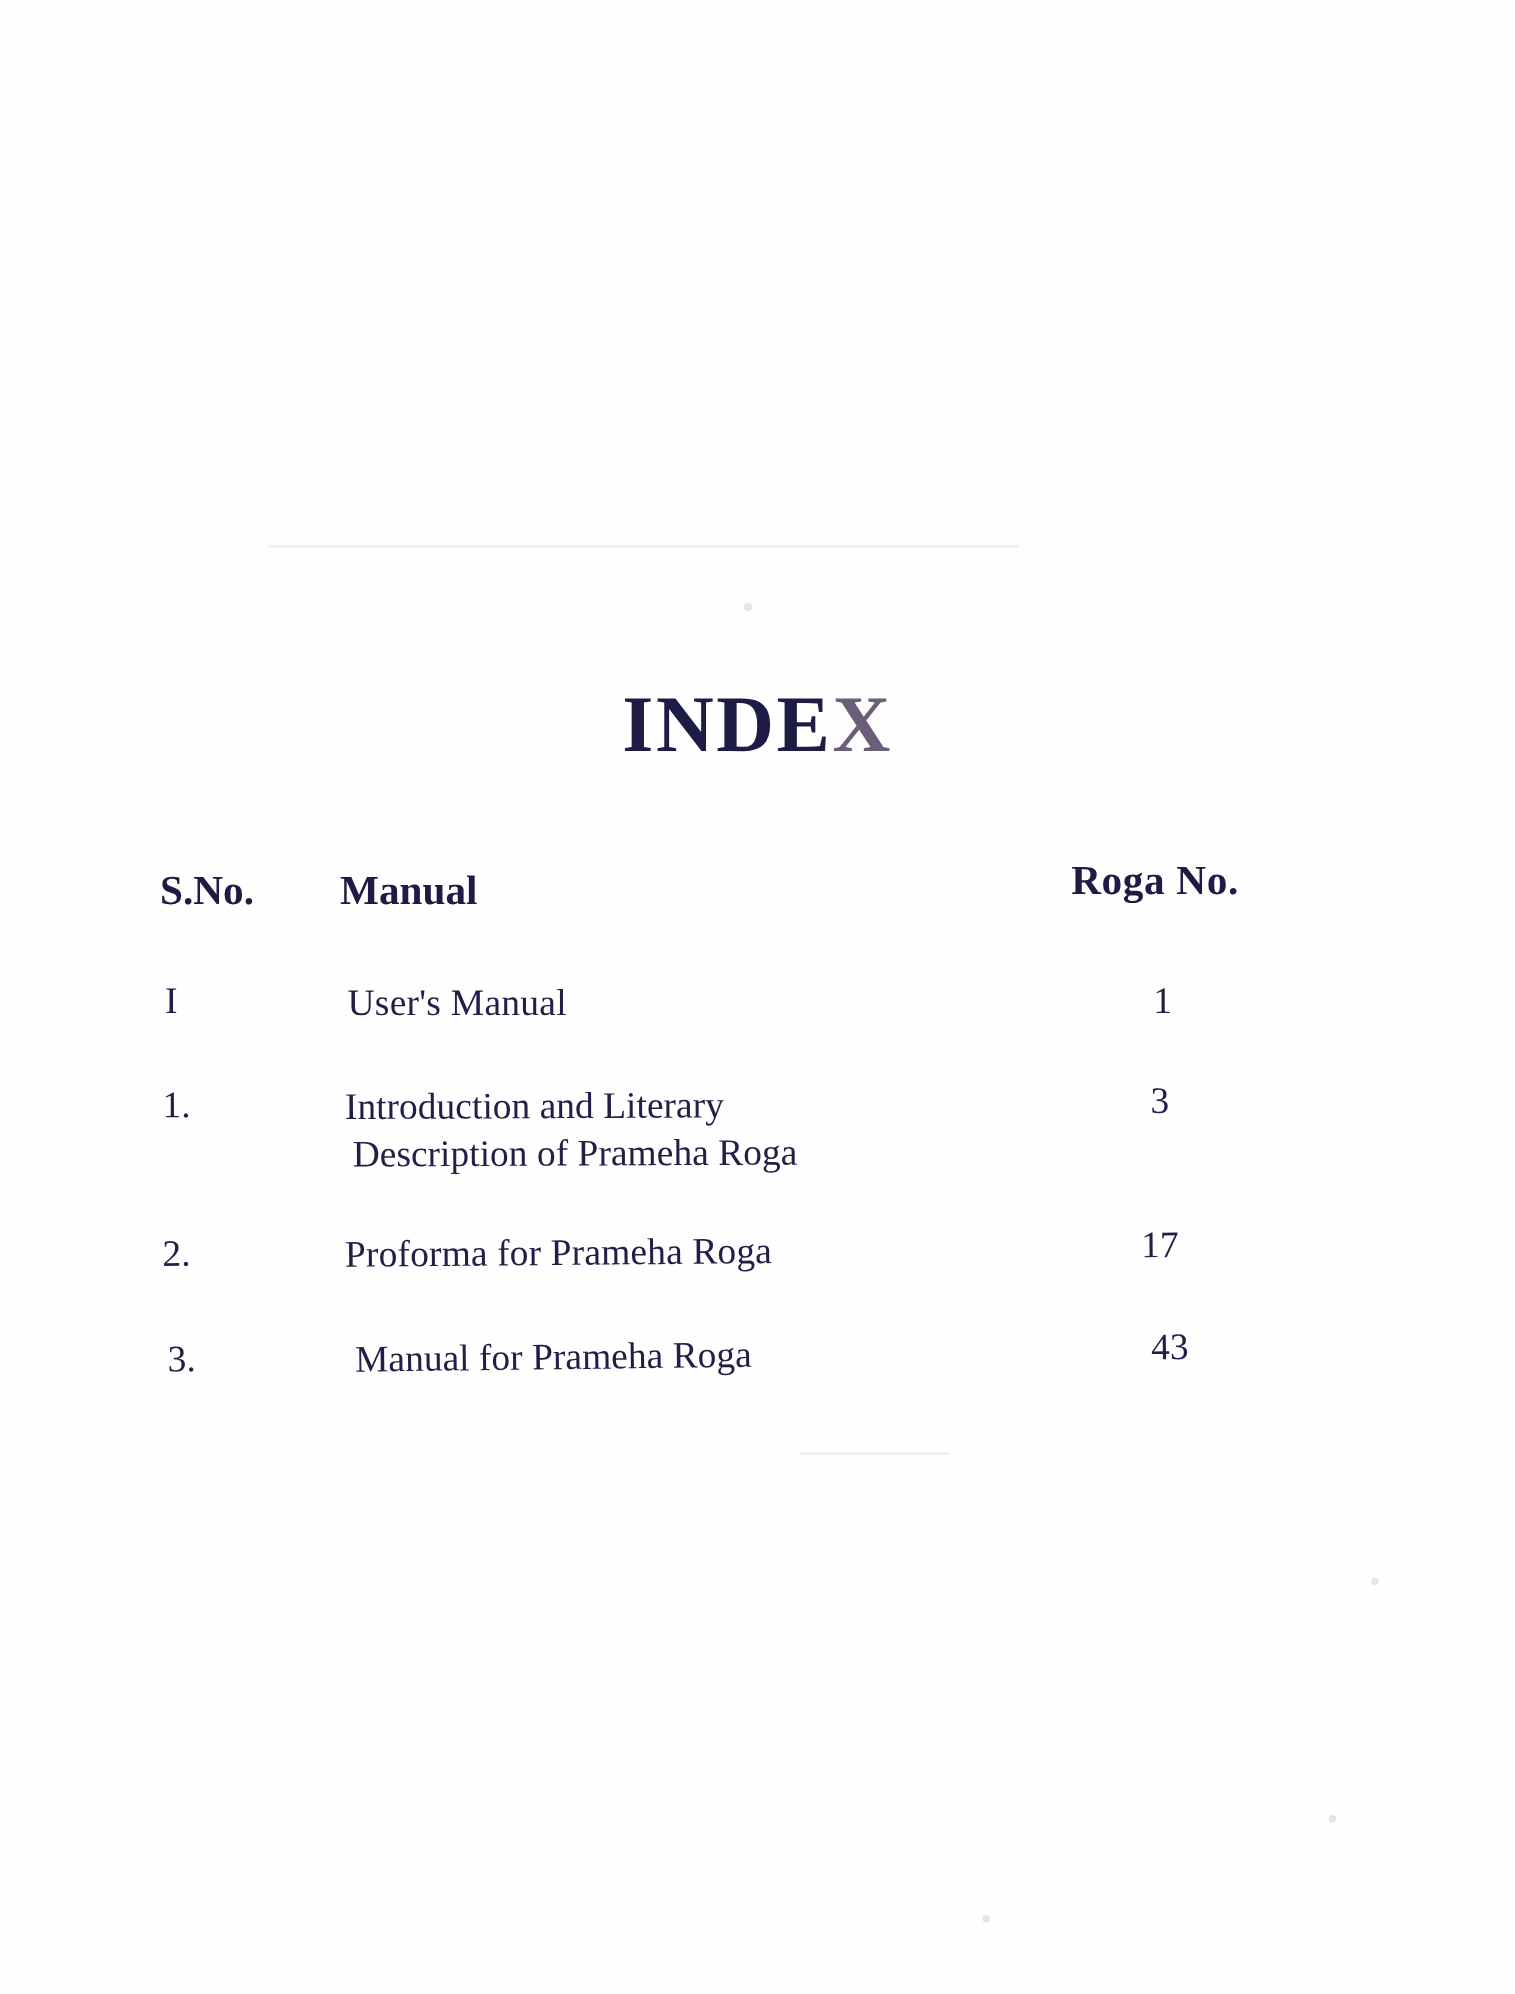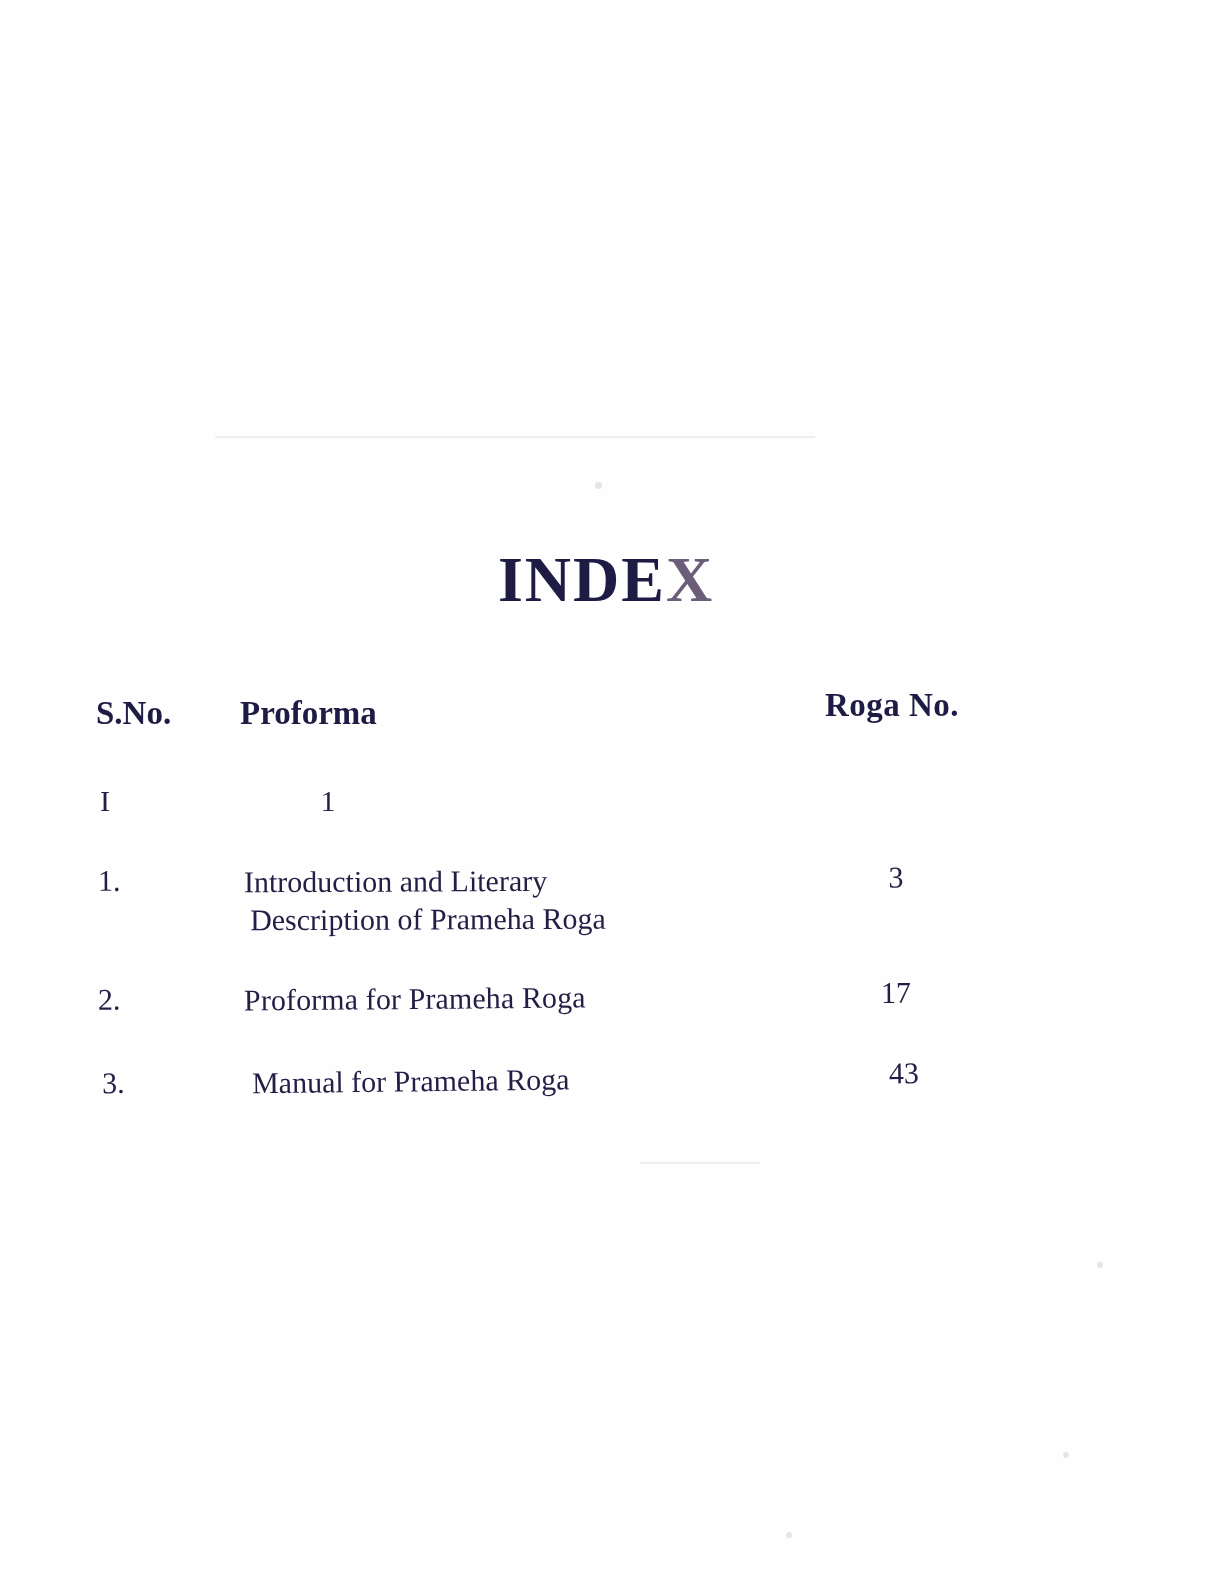--- a/index.html
+++ b/index.html
@@ -48,21 +48,21 @@
     font-family: "Liberation Serif", "DejaVu Serif", serif;
   }
   .title .fade-x {
     color: #4a3b5c;
     opacity: .82;
   }
 
   .table {
     position: absolute;
     top: 695px;
-    left: 84px;
+    left: 116px;
     width: 880px;
   }
 
   .row {
     display: flex;
     align-items: flex-start;
   }
 
   .col-sno {
     width: 136px;
@@ -146,26 +146,29 @@
   <span class="scan-line" style="top:1162px; left:640px; width:120px; height:2px;"></span>
 
   <div class="title">
     <span>INDE<span class="fade-x">X</span></span>
   </div>
 
   <div class="table">
 
     <div class="row header-row">
       <div class="col-sno">S.No.</div>
-      <div class="col-content">Proforma</div>
+      <div class="col-content">Manual</div>
       <div class="col-page">Roga No.</div>
     </div>
 
     <div class="row entry-row r1">
       <div class="col-sno">I</div>
+      <div class="col-content">
+        <span>User's Manual</span>
+      </div>
       <div class="col-page">1</div>
     </div>
 
     <div class="row entry-row r2">
       <div class="col-sno">1.</div>
       <div class="col-content">
         <span>Introduction and Literary</span>
         <span class="line2">Description of Prameha Roga</span>
       </div>
       <div class="col-page">3</div>

